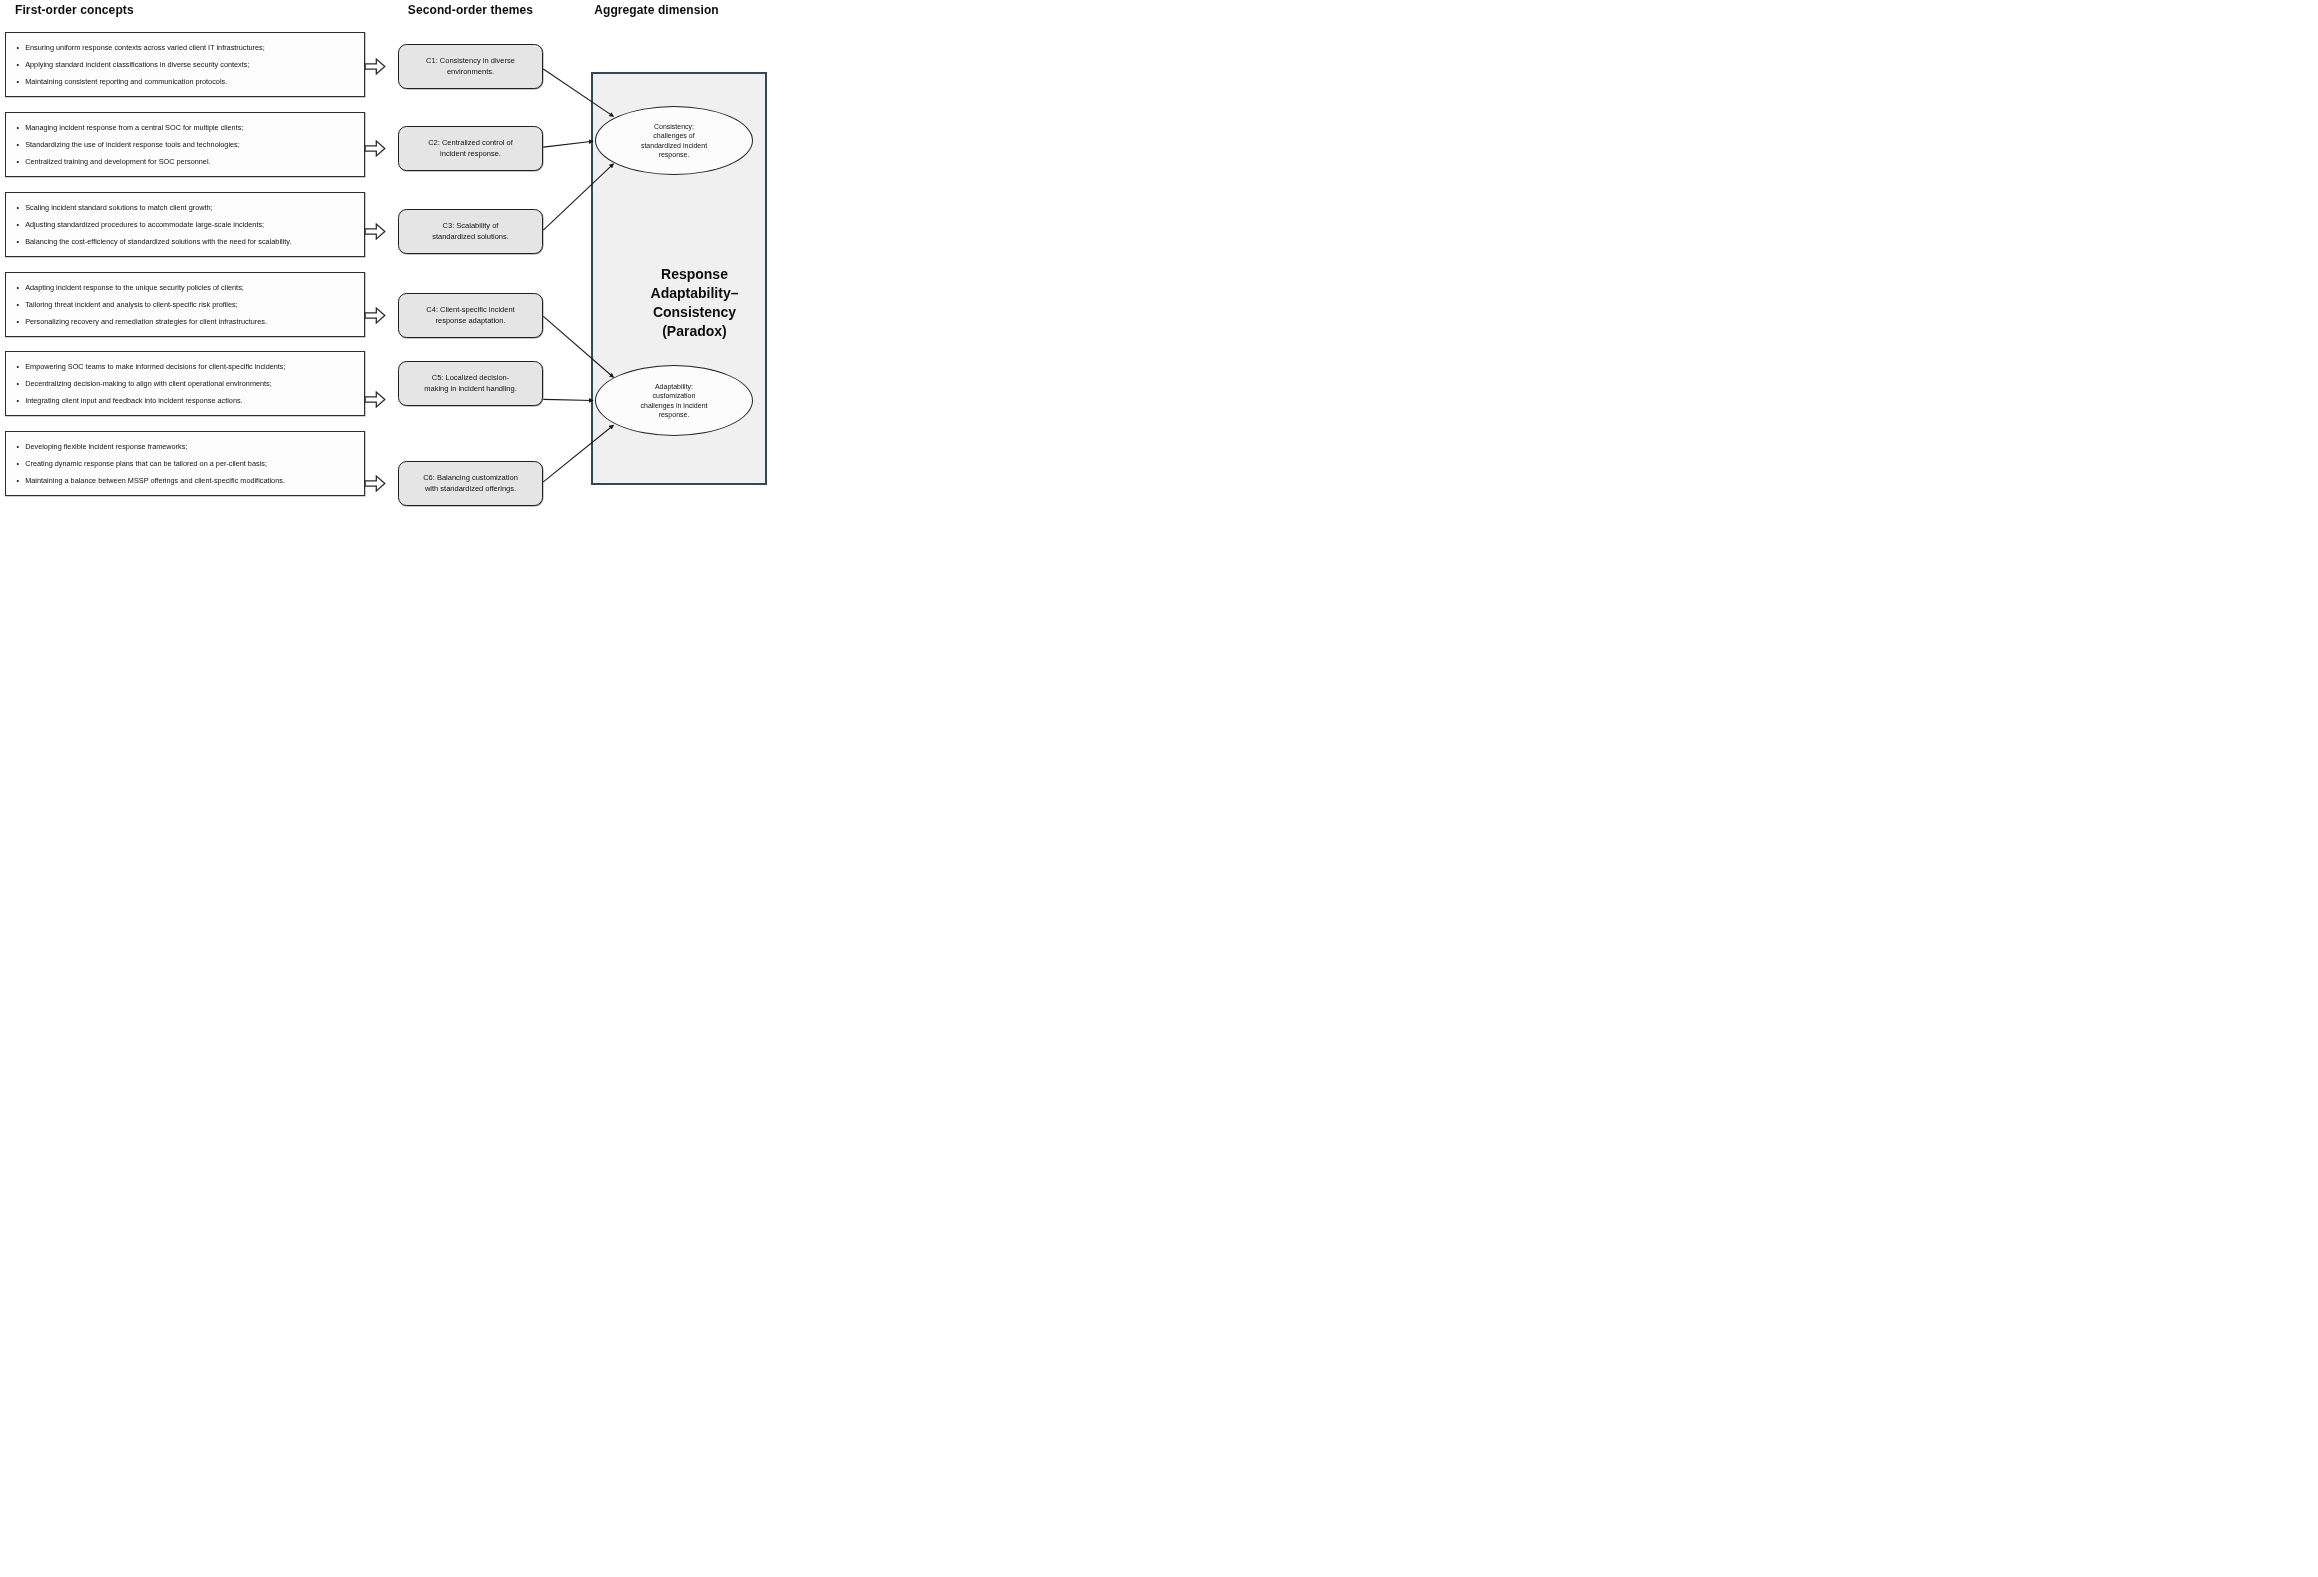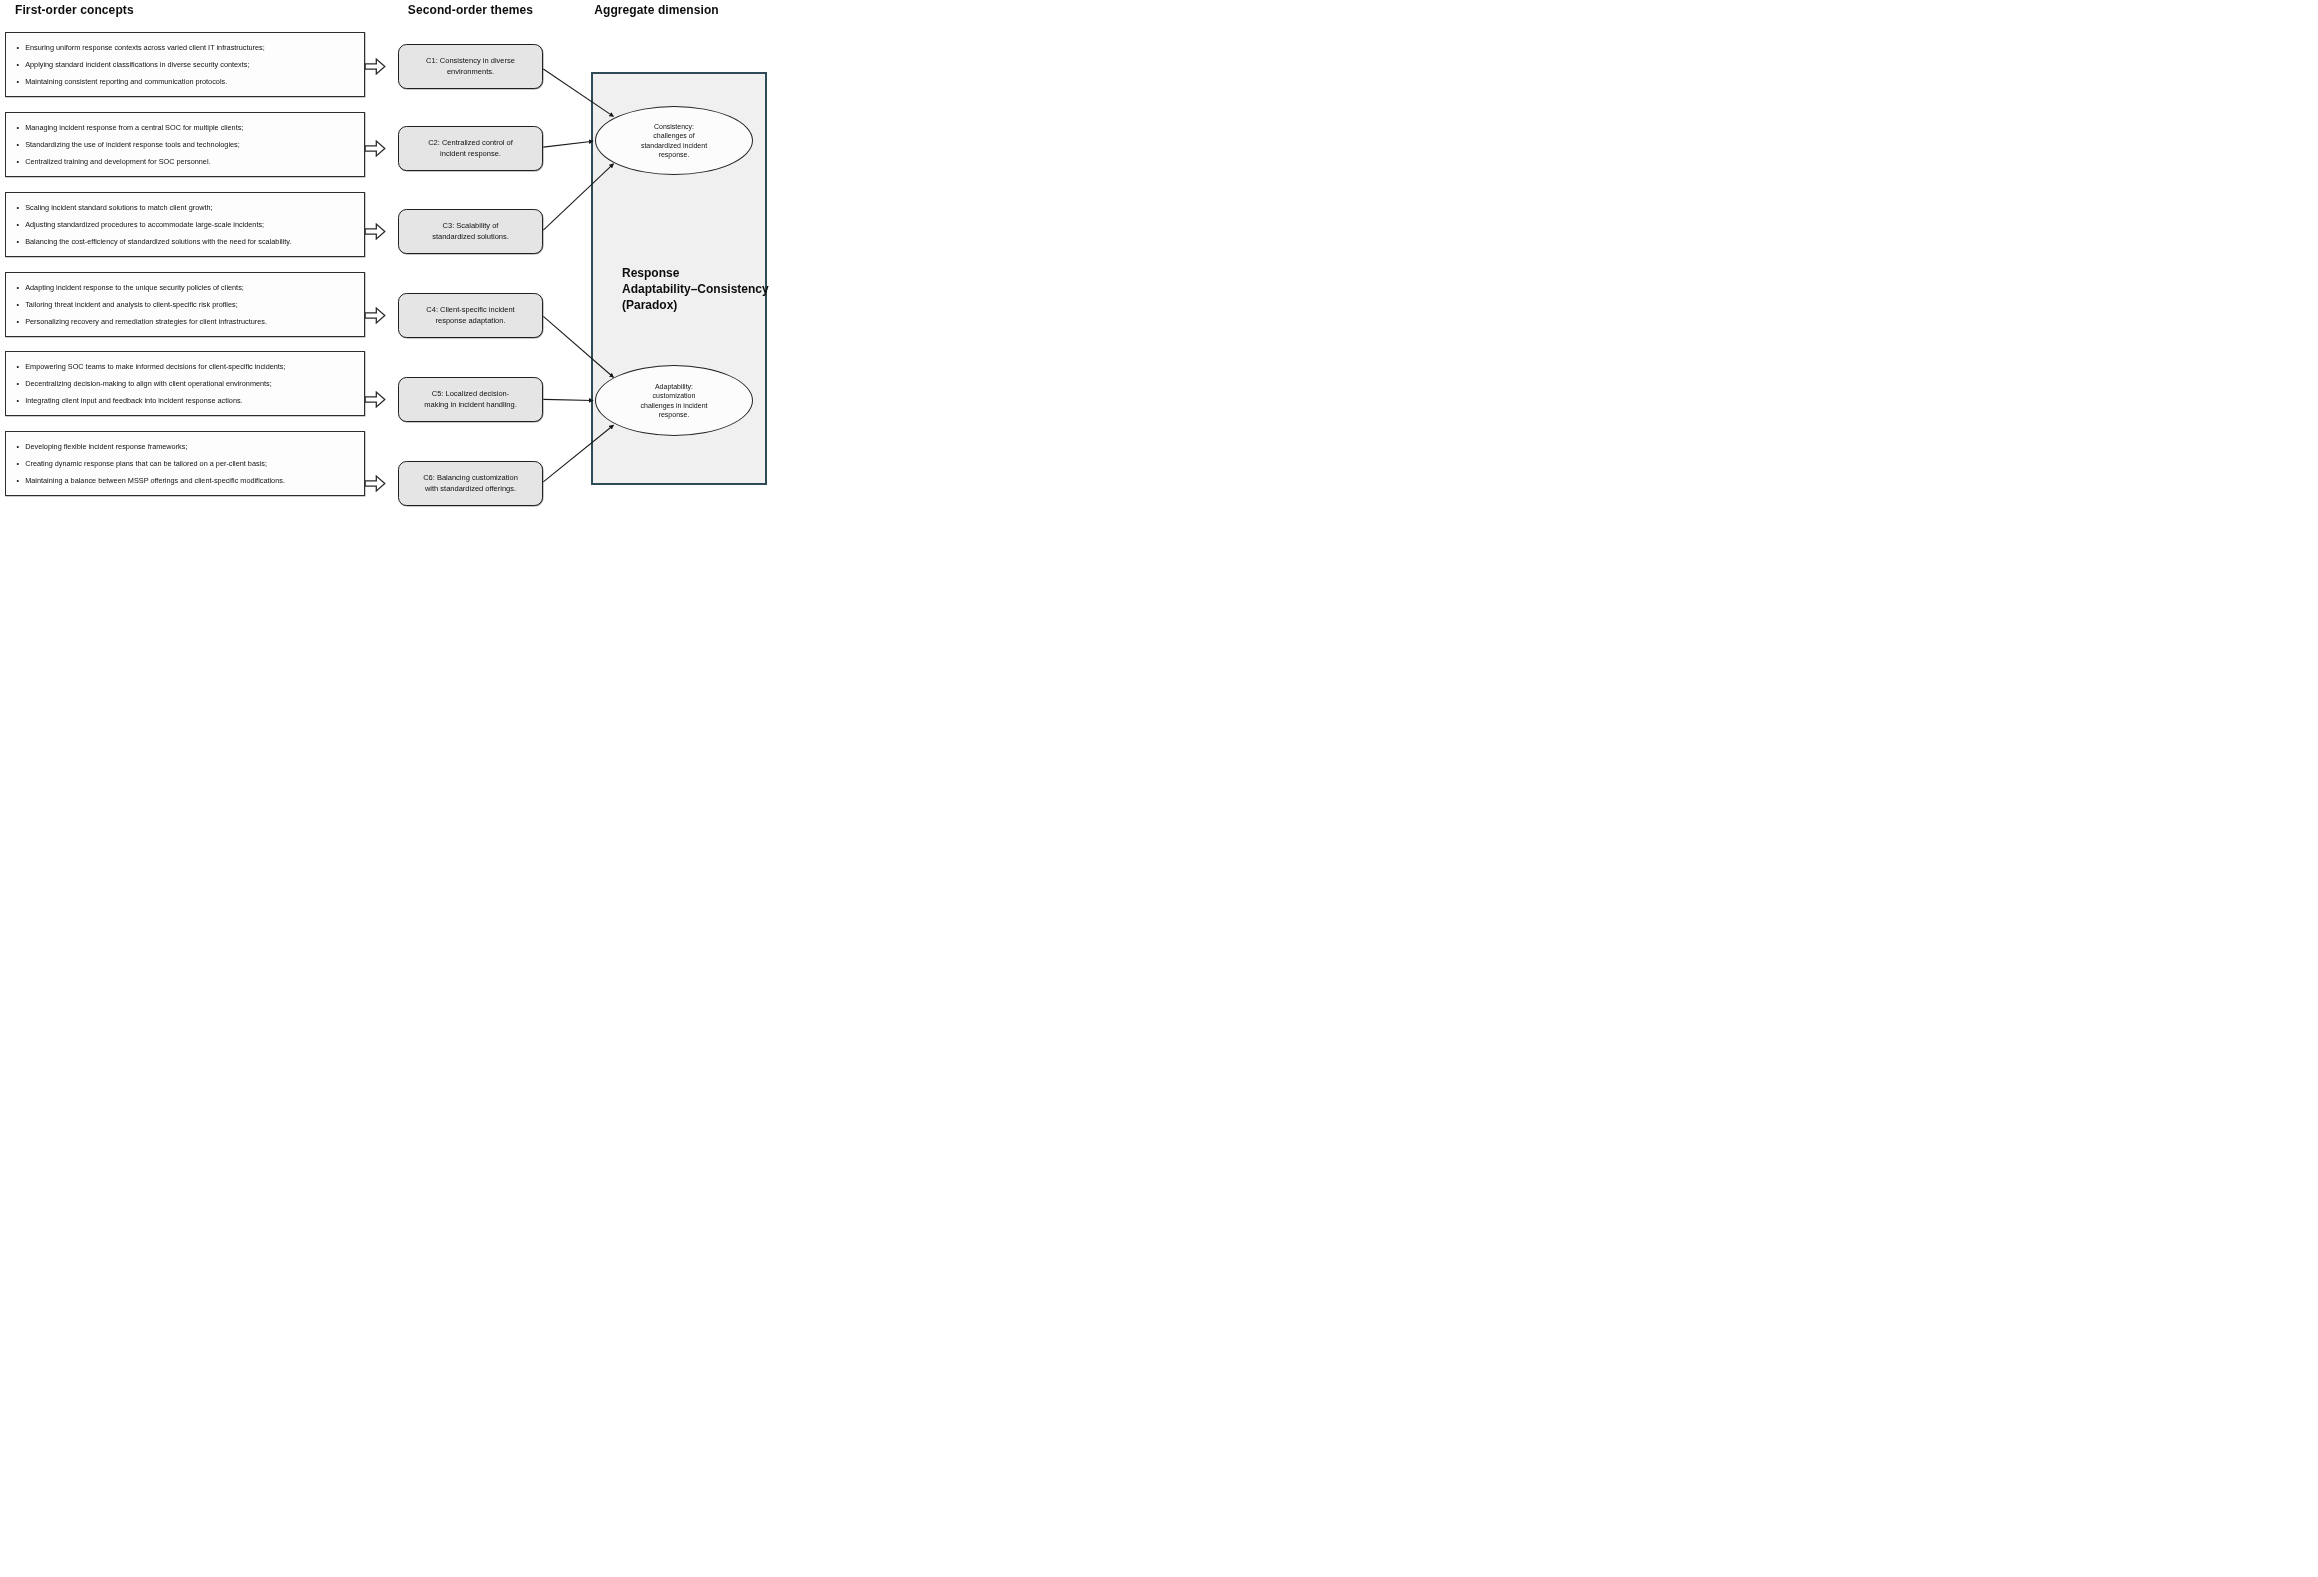--- a/index.html
+++ b/index.html
@@ -86,24 +86,25 @@
     left: 591px;
     top: 72px;
     width: 176px;
     height: 413px;
     background: #f0f0f1;
     border: 2.2px solid #2e4b57;
     box-sizing: border-box;
   }
   .aggregate-title {
     position: absolute;
-    left: 622px;
+    left: 609px;
     top: 265px;
     width: 171px;
-    font-size: 12px;
+    text-align: center;
+    font-size: 14px;
     font-weight: bold;
     line-height: 1.35;
     white-space: pre-line;
     color: #0d0d0d;
   }
   .dimension-ellipse {
     position: absolute;
     left: 595px;
     width: 158px;
     background: #fcfcfc;
@@ -242,21 +243,21 @@
     </svg>
 
   <div class="theme-box" style="top:44px">C1: Consistency in diverse
 environments.</div>
   <div class="theme-box" style="top:126px">C2: Centralized control of
 incident response.</div>
   <div class="theme-box" style="top:209px">C3: Scalability of
 standardized solutions.</div>
   <div class="theme-box" style="top:293px">C4: Client-specific incident
 response adaptation.</div>
-  <div class="theme-box" style="top:377px">C5: Localized decision-
+  <div class="theme-box" style="top:361px">C5: Localized decision-
 making in incident handling.</div>
   <div class="theme-box" style="top:461px">C6: Balancing customization
 with standardized offerings.</div>
 
   <div class="aggregate-box"></div>
   <div class="aggregate-title">Response
 Adaptability–Consistency
 (Paradox)</div>
   <div class="dimension-ellipse ellipse-consistency">Consistency:
 challenges of

